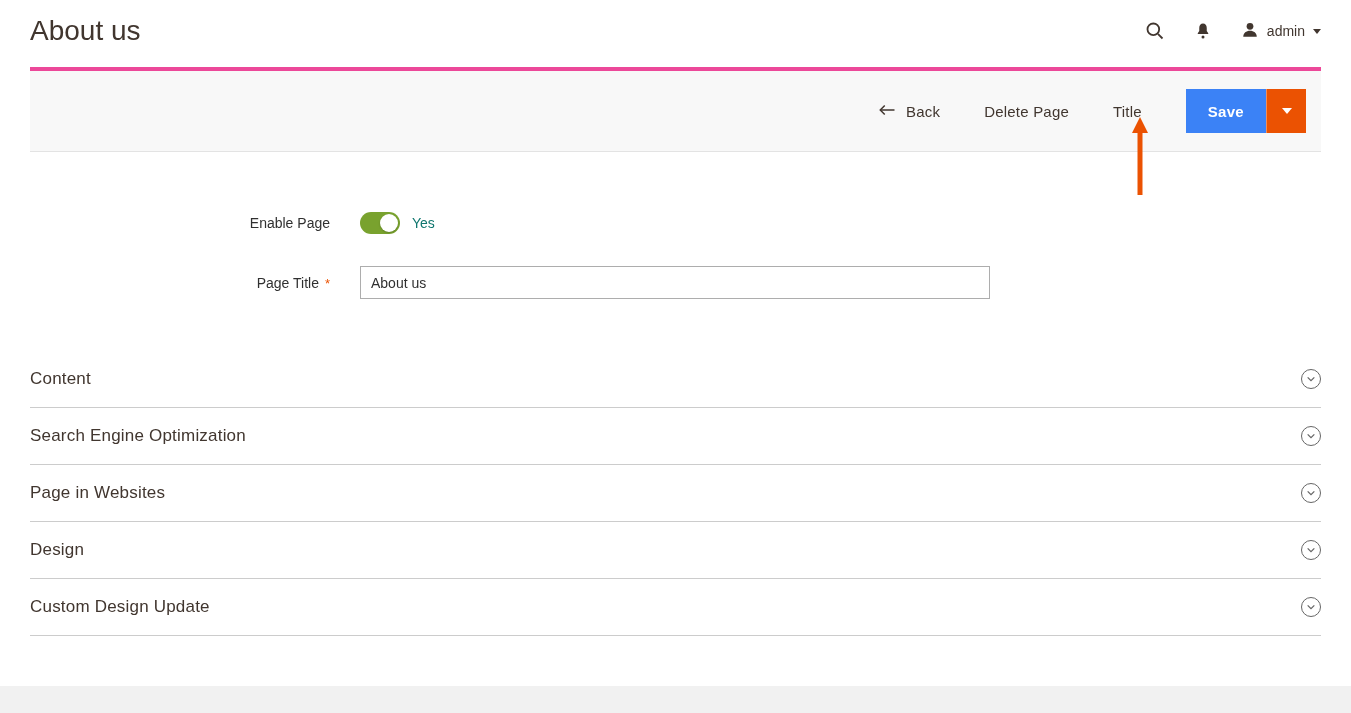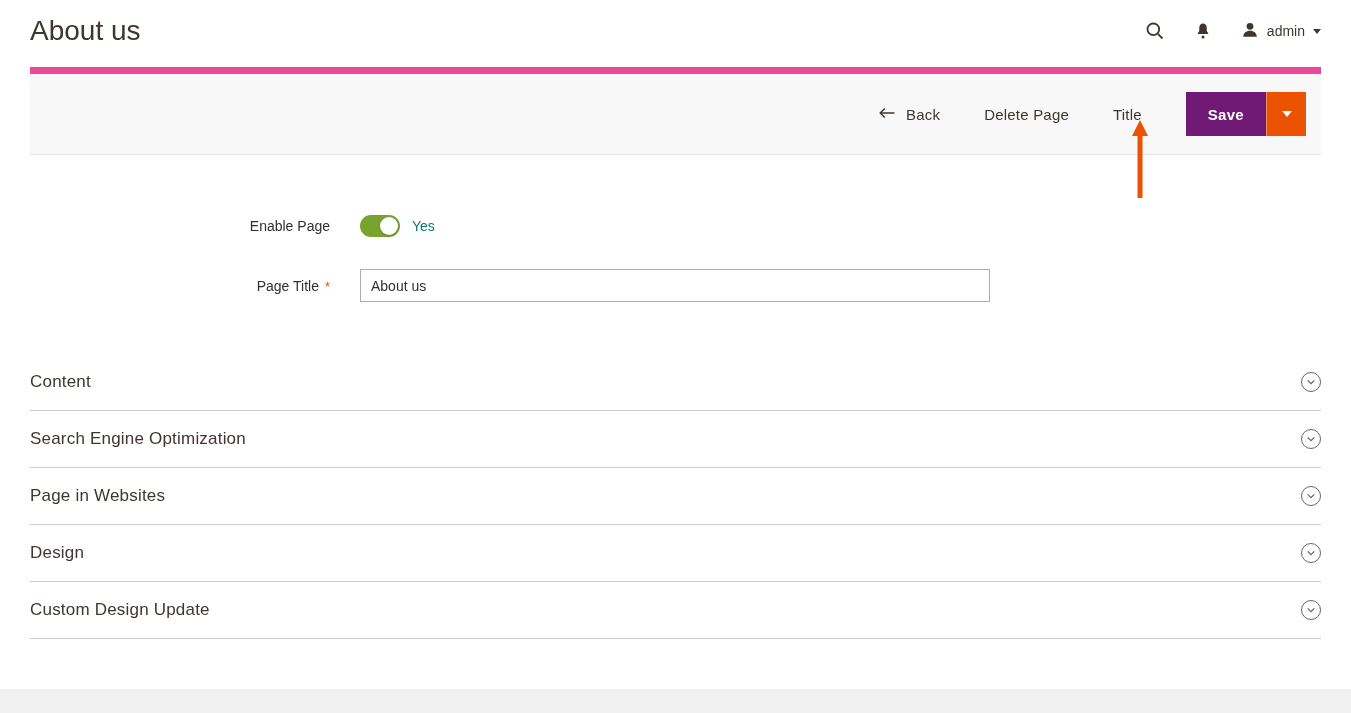--- a/index.html
+++ b/index.html
@@ -46,21 +46,21 @@
     color: #41362f;
   }
   .admin-user .caret {
     width: 0; height: 0;
     border-left: 4px solid transparent;
     border-right: 4px solid transparent;
     border-top: 5px solid #41362f;
   }
   .action-bar-wrap {
     background: #f8f8f8;
-    border-top: 7px solid #ec4899;
+    border-top: 4px solid #ec4899;
     border-bottom: 1px solid #e3e3e3;
     margin: 0 30px;
   }
   .action-bar {
     display: flex;
     justify-content: flex-end;
     align-items: center;
     padding: 18px 15px;
     gap: 44px;
   }
@@ -70,21 +70,21 @@
     gap: 10px;
     color: #41362f;
     font-size: 15px;
     cursor: pointer;
     letter-spacing: 0.2px;
   }
   .save-group {
     display: flex;
   }
   .save-btn {
-    background: #701a75;
+    background: #3b82f6;
     color: #fff;
     border: none;
     padding: 0 22px;
     height: 44px;
     font-size: 15px;
     font-weight: 600;
     cursor: pointer;
     letter-spacing: 0.3px;
   }
   .save-dropdown {

